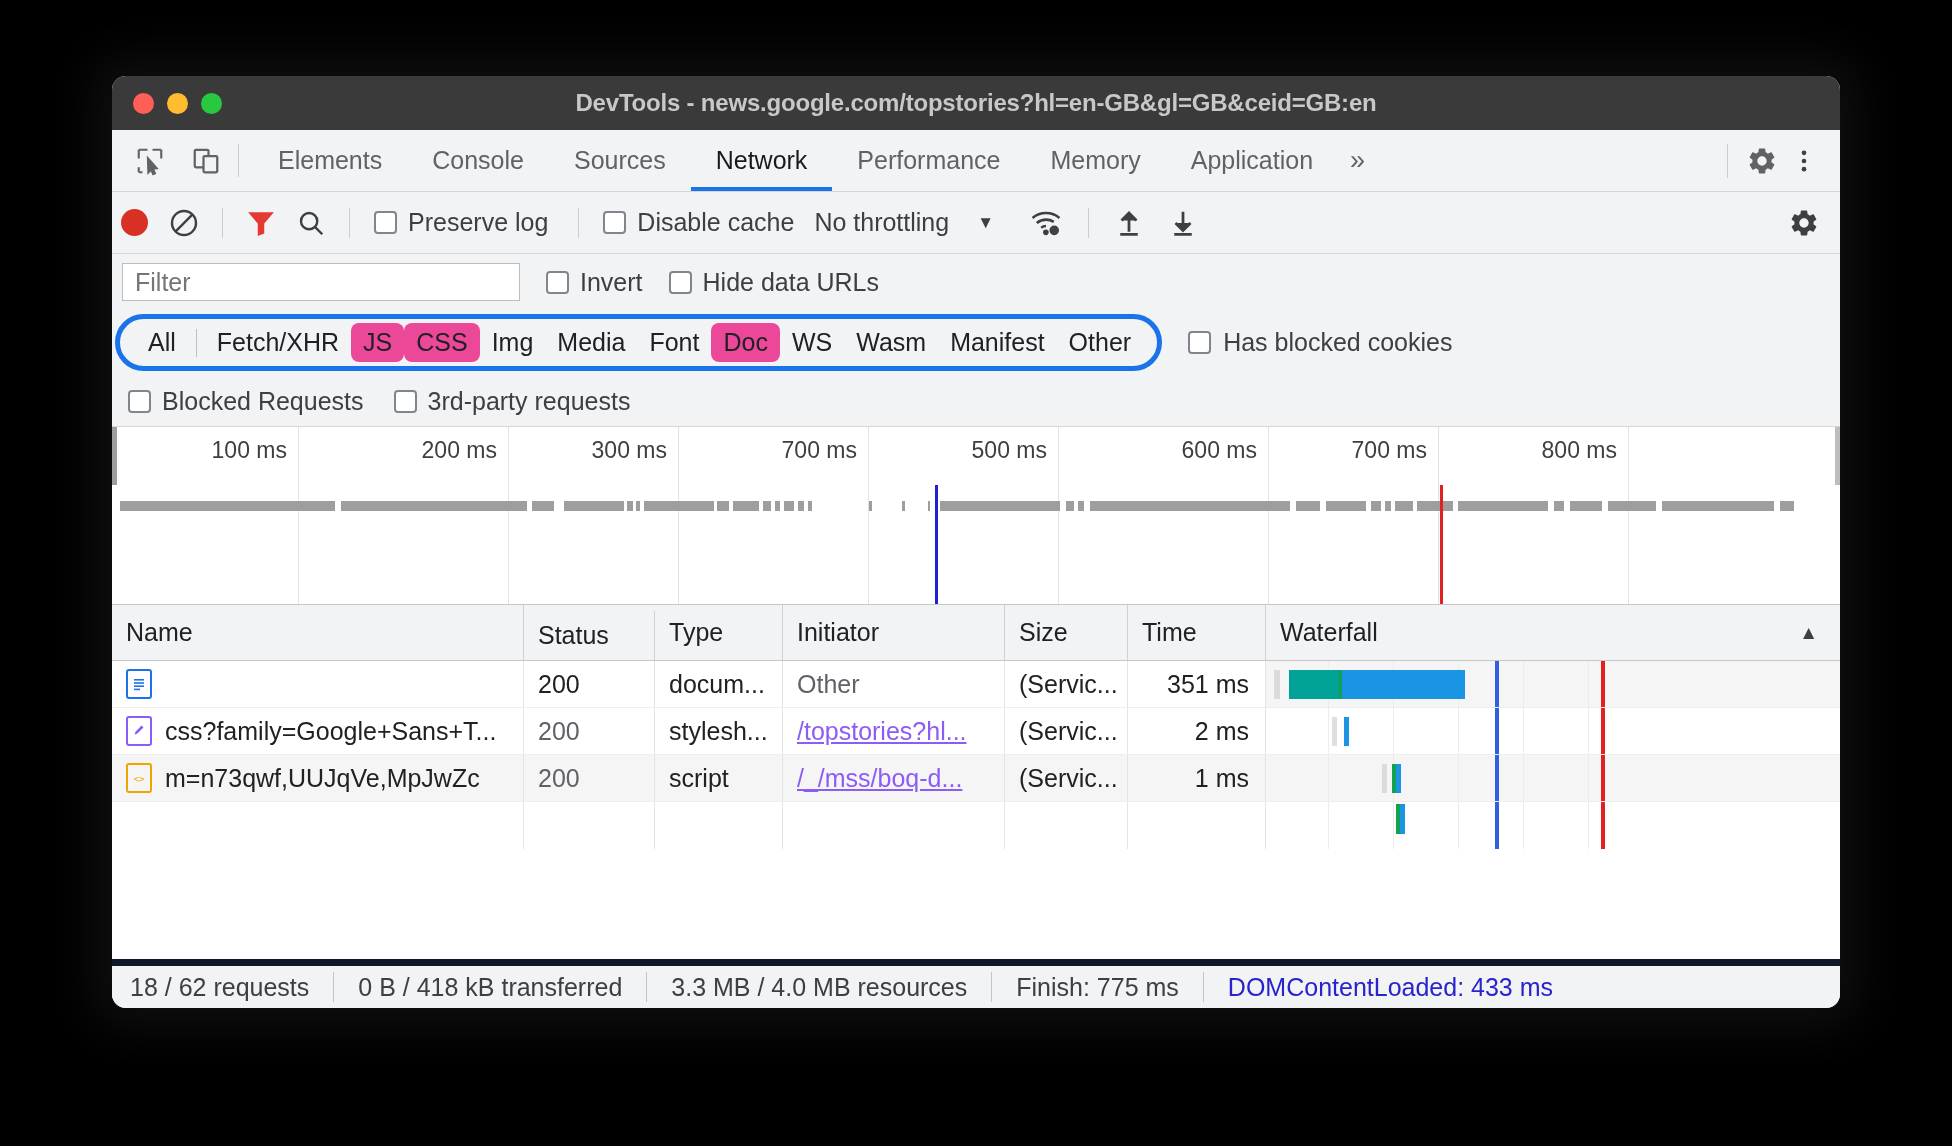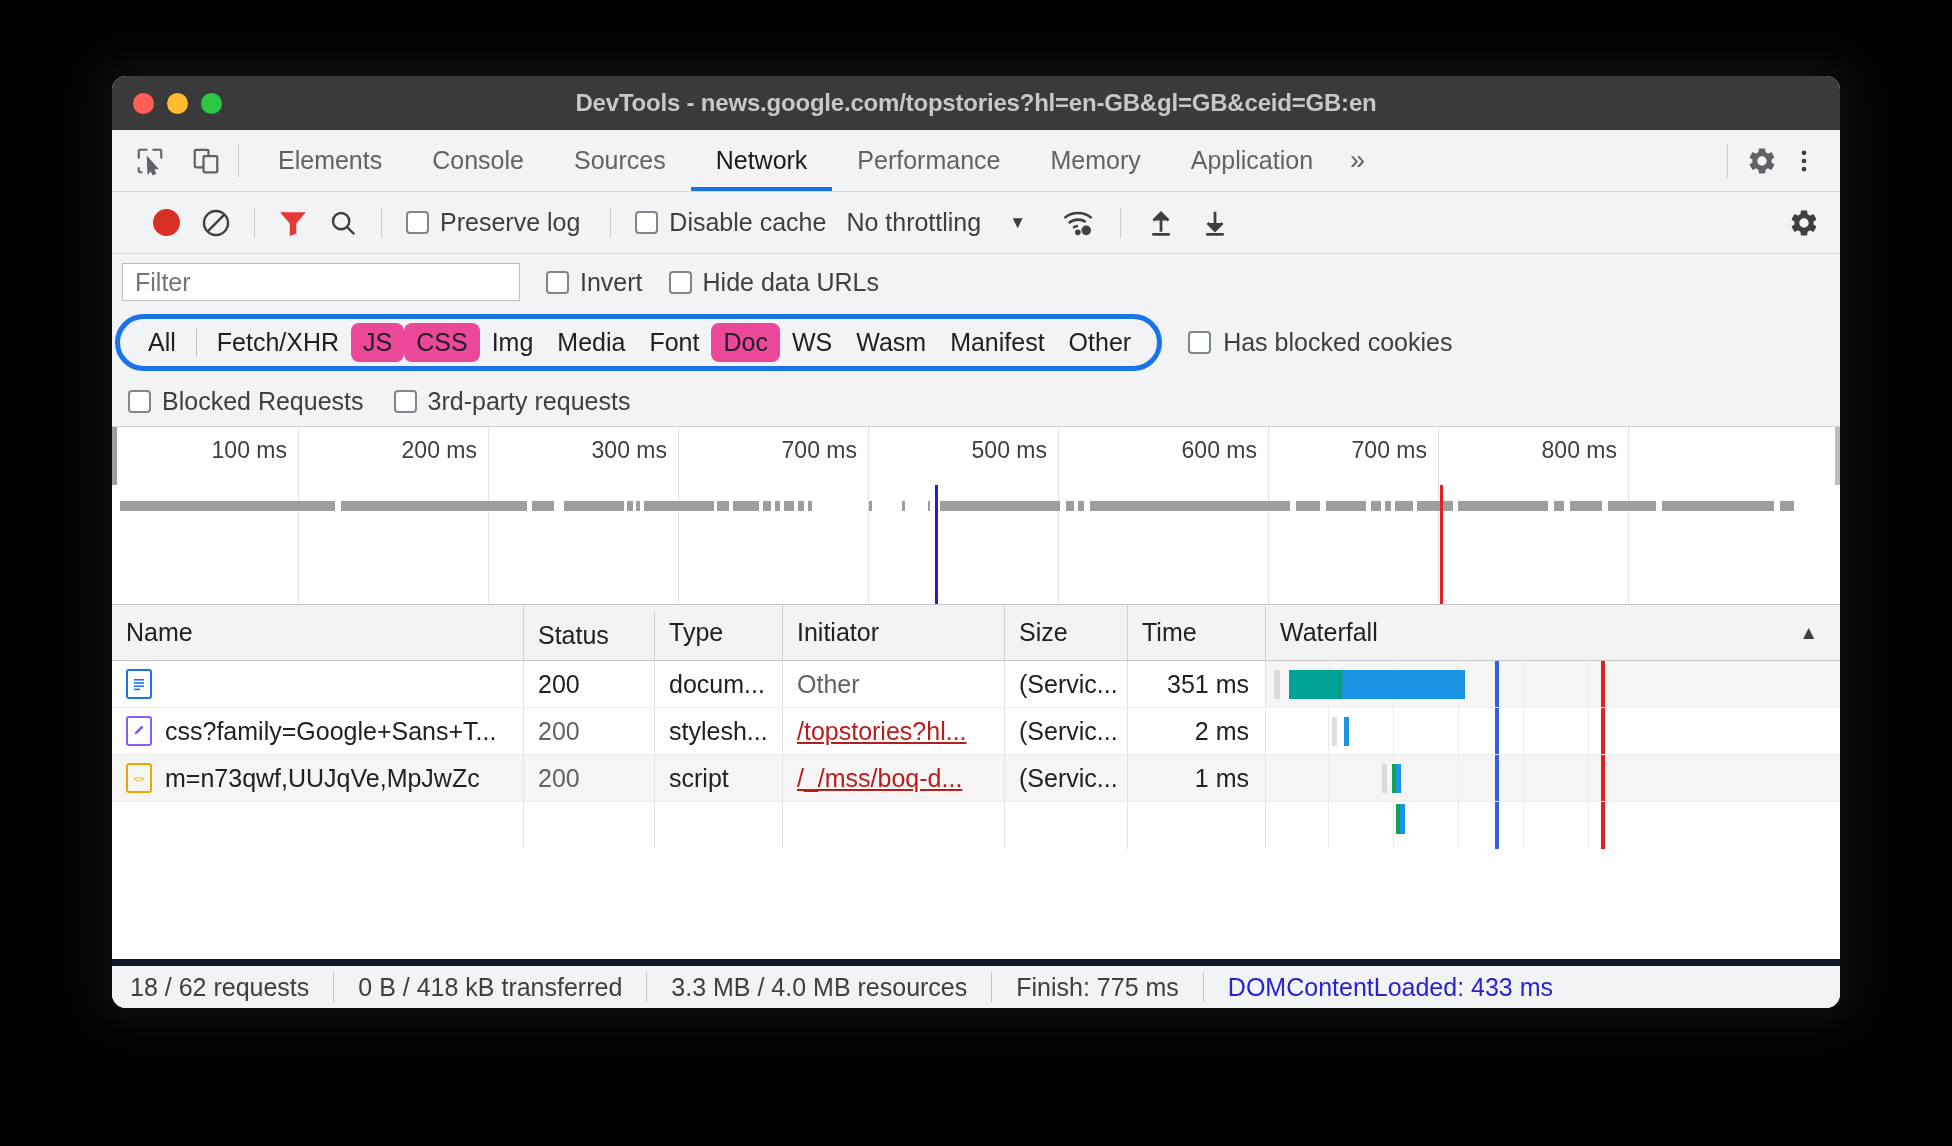--- a/index.html
+++ b/index.html
@@ -107,21 +107,21 @@
   }
   .chev-more { font-size: 27px; color: #5f6368; padding: 0 12px; }
 
   
   .nettoolbar {
     height: 62px;
     background: #f1f3f4;
     display: flex;
     align-items: center;
     border-bottom: 1px solid #d6d6d6;
-    padding-left: 32px;
+    padding-left: 0;
     gap: 6px;
     flex: 0 0 auto;
   }
   .rec-dot { width: 27px; height: 27px; border-radius: 50%; background: #d93025; }
   .tb-sep { width: 1px; height: 30px; background: #cdcdcd; margin: 0 10px; }
   .cbrow { display: flex; align-items: center; gap: 11px; }
   .cbox {
     width: 23px; height: 23px;
     border: 2px solid #80868b;
     border-radius: 4px;
@@ -268,21 +268,21 @@
     font-size: 25px;
     color: #202124;
     padding-left: 14px;
     border-right: 1px solid #e4e4e4;
     overflow: hidden;
     white-space: nowrap;
   }
   .td:last-child { border-right: none; }
   .td.num { justify-content: flex-end; padding-right: 16px; }
   .td.muted { color: #5f6368; }
-  .td .lnk { color: #b91c1c; text-decoration: underline; }
+  .td .lnk { color: #8b5cf6; text-decoration: underline; }
   .rowicon {
     width: 26px; height: 30px;
     border-radius: 3px;
     margin-right: 13px;
     flex: 0 0 auto;
     display: flex; align-items: center; justify-content: center;
     font-size: 16px;
     font-family: "Liberation Mono", monospace;
   }
   .ri-doc { border: 2px solid #1a73e8; color: #1a73e8; }
@@ -488,21 +488,21 @@
     </div>
   </div>
 
   <div class="overview">
     <div class="ov-leftbar"></div>
     <div class="ov-rightbar"></div>
 
     <div class="ov-tick" style="left:186px;">
           <span>100 ms</span>
         </div>
-    <div class="ov-tick" style="left:376px;">
+    <div class="ov-tick" style="left:396px;">
           <span>200 ms</span>
         </div>
     <div class="ov-tick" style="left:566px;">
           <span>300 ms</span>
         </div>
     <div class="ov-tick" style="left:756px;">
           <span>700 ms</span>
         </div>
     <div class="ov-tick" style="left:946px;">
           <span>500 ms</span>

